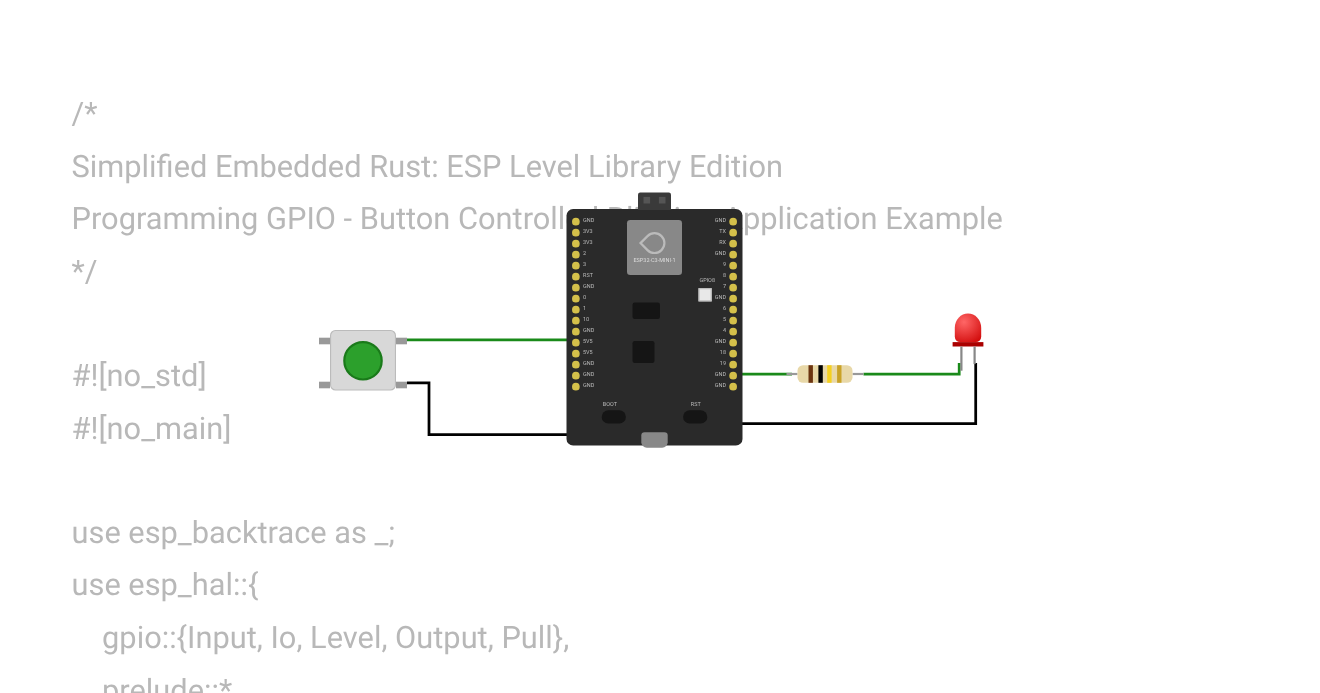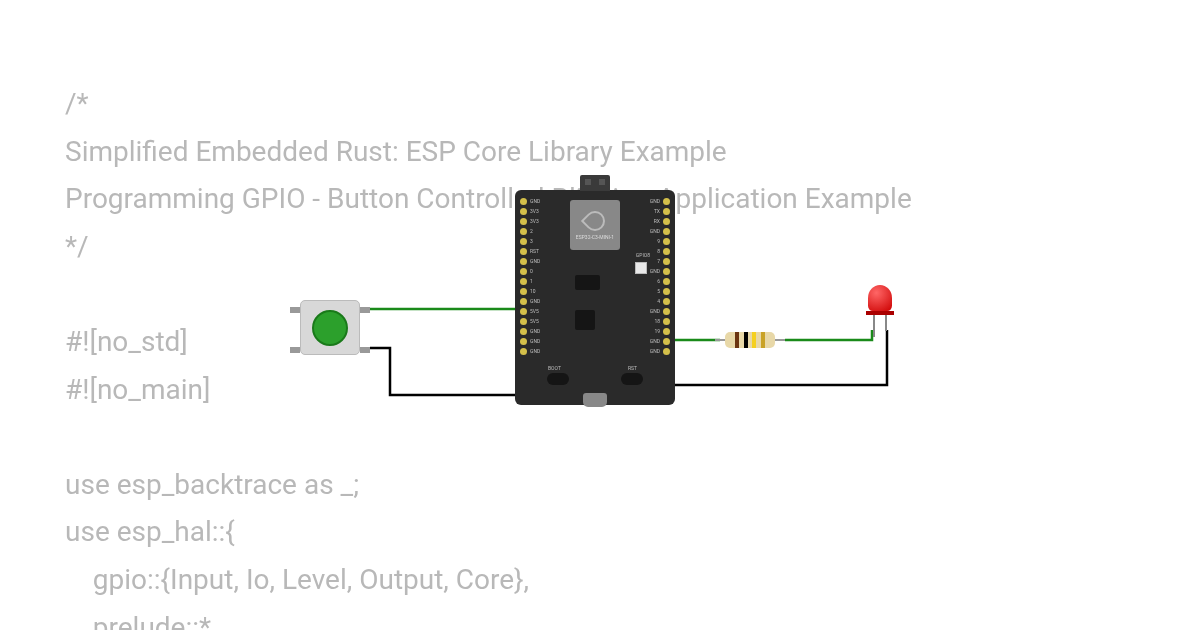--- a/index.html
+++ b/index.html
@@ -256,30 +256,30 @@
   .wire {
     position: absolute;
     stroke-width: 2.5;
     fill: none;
   }
 </style>
 </head>
 <body>
 
 <div class="code-text"><span>/*</span>
-<span>Simplified Embedded Rust: ESP Core Library Example</span>
+<span>Simplified Embedded Rust: ESP Level Library Edition</span>
 <span>Programming GPIO - Button Controlled Blinking Application Example</span>
 <span>*/</span>
 <span></span>
 <span>#![no_std]</span>
 <span>#![no_main]</span>
 <span></span>
 <span>use esp_backtrace as _;</span>
 <span>use esp_hal::{</span>
-<span>    gpio::{Input, Io, Level, Output, Core},</span>
+<span>    gpio::{Input, Io, Level, Output, Pull},</span>
 <span>    prelude::*,</span></div>
 
 <div class="circuit">
 
   <svg class="wire" width="650" height="230" style="left:0;top:0;">
 
     <path d="M 80 109 L 232 109" stroke="#1a8a1a"></path>
 
     <path d="M 80 148 L 100 148 L 100 195 L 232 195" stroke="#000"></path>
 

